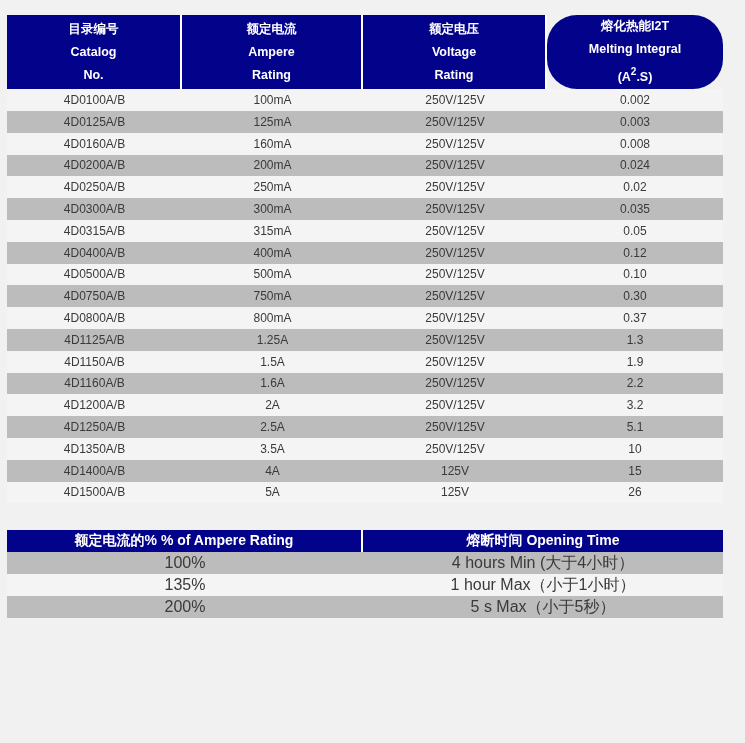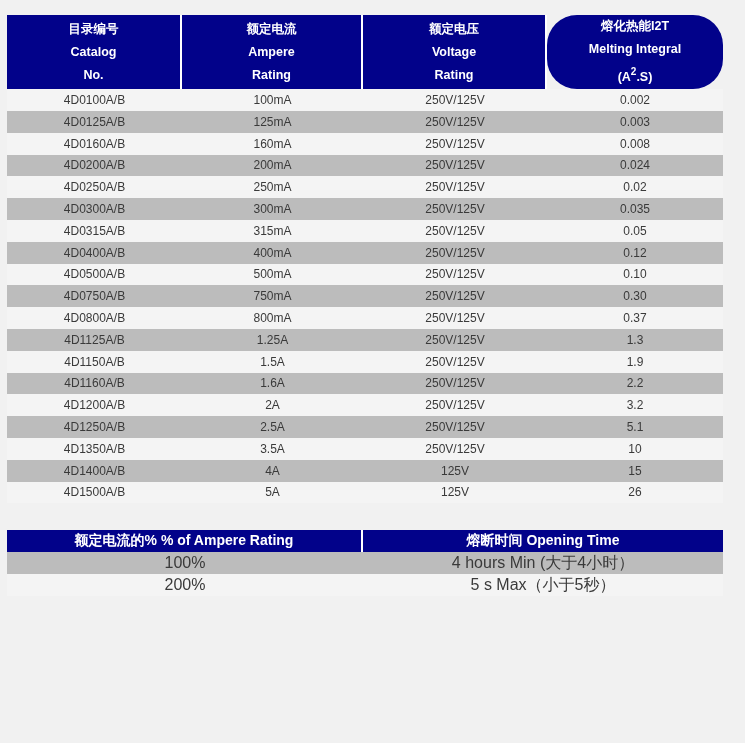--- a/index.html
+++ b/index.html
@@ -246,19 +246,23 @@
         <th>额定电流的%  % of Ampere Rating</th>
         <th>熔断时间 Opening Time</th>
       </tr>
     </thead>
     <tbody>
         <tr>
           <td>100%</td>
           <td>4 hours Min (大于4小时）</td>
         </tr>
         <tr>
+          <td>135%</td>
+          <td>1 hour Max（小于1小时）</td>
+        </tr>
+        <tr>
           <td>200%</td>
           <td>5 s Max（小于5秒）</td>
         </tr>
       </tbody>
   </table>
 
 </div>
 
 </body></html>

